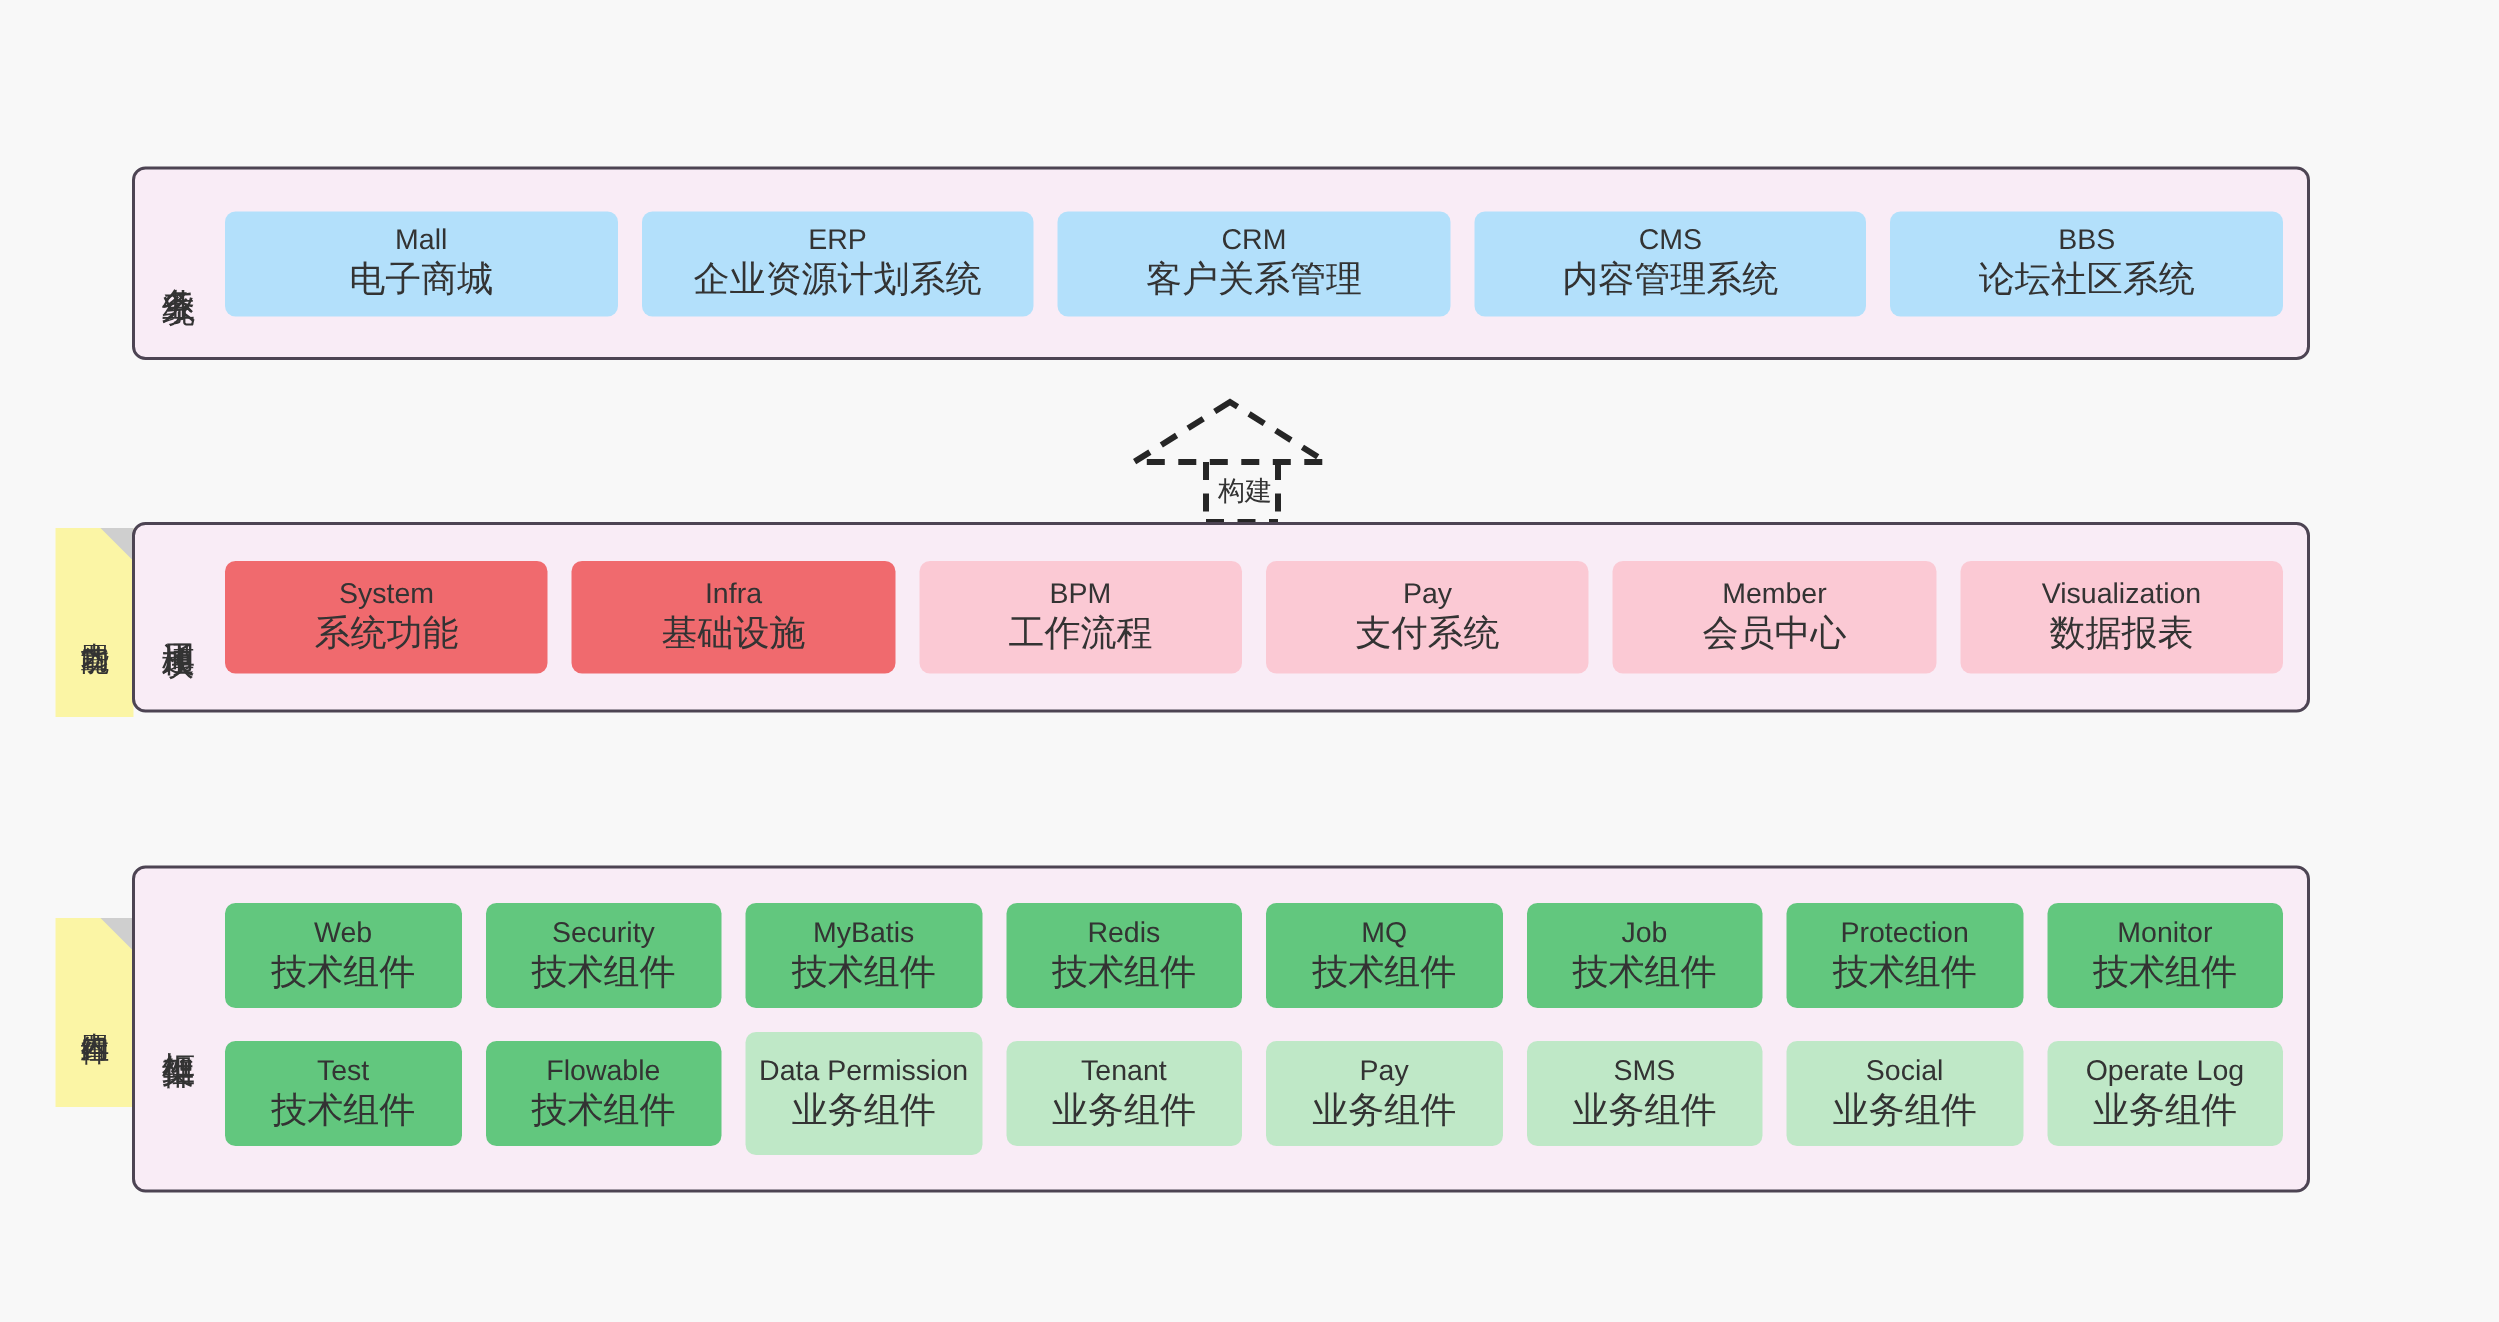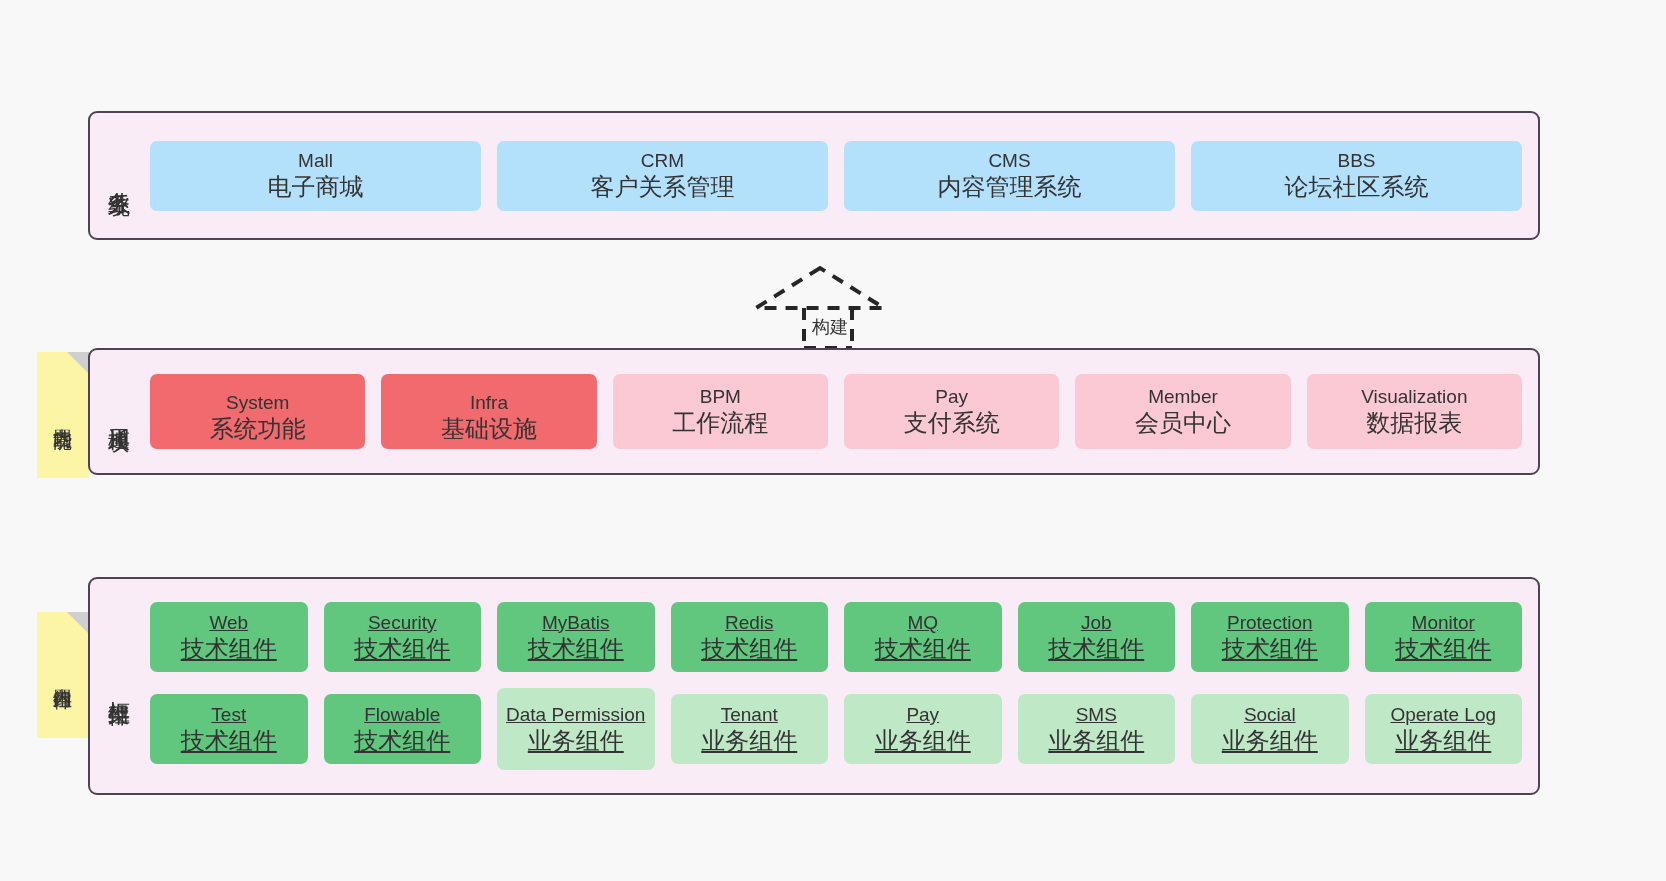--- a/index.html
+++ b/index.html
@@ -83,21 +83,21 @@
   }
   .card .t1 {
     font-size: 19px;
     line-height: 1.22;
   }
   .card .t2 {
     font-size: 24px;
     line-height: 1.22;
   }
   .card.blue   { background: #b3e0fb; }
-  .card.red    { background: #f06a6e; justify-content: flex-end; }
+  .card.red    { background: #f06a6e; }
   .card.pink   { background: #fbc9d4; }
   .card.green  { background: #62c77e; }
   .card.lgreen { background: #bfe8c7; }
 
   
   #layer-business {
     left: 88px;
     top: 111px;
     width: 1452px;
     height: 129px;
@@ -111,21 +111,21 @@
     height: 127px;
   }
   #layer-modules .card { height: 75px; }
 
   #layer-framework {
     left: 88px;
     top: 577px;
     width: 1452px;
     height: 218px;
   }
-  #layer-framework .card { height: 70px; text-decoration: underline; }
+  #layer-framework .card { height: 70px; }
   #layer-framework .card.tall { height: 82px; }
 
   
   .note {
     position: absolute;
     box-sizing: border-box;
     background: #fbf5a5;
     display: flex;
     align-items: center;
     justify-content: center;
@@ -187,20 +187,24 @@
     <div class="layer-title">业务系统</div>
     <div class="layer-body">
       <div class="row">
 
         <div class="card blue">
           <div class="t1">Mall</div>
           <div class="t2">电子商城</div>
         </div>
 
 
+        <div class="card blue">
+          <div class="t1">ERP</div>
+          <div class="t2">企业资源计划系统</div>
+        </div>
 
         <div class="card blue">
           <div class="t1">CRM</div>
           <div class="t2">客户关系管理</div>
         </div>
 
         <div class="card blue">
           <div class="t1">CMS</div>
           <div class="t2">内容管理系统</div>
         </div>

